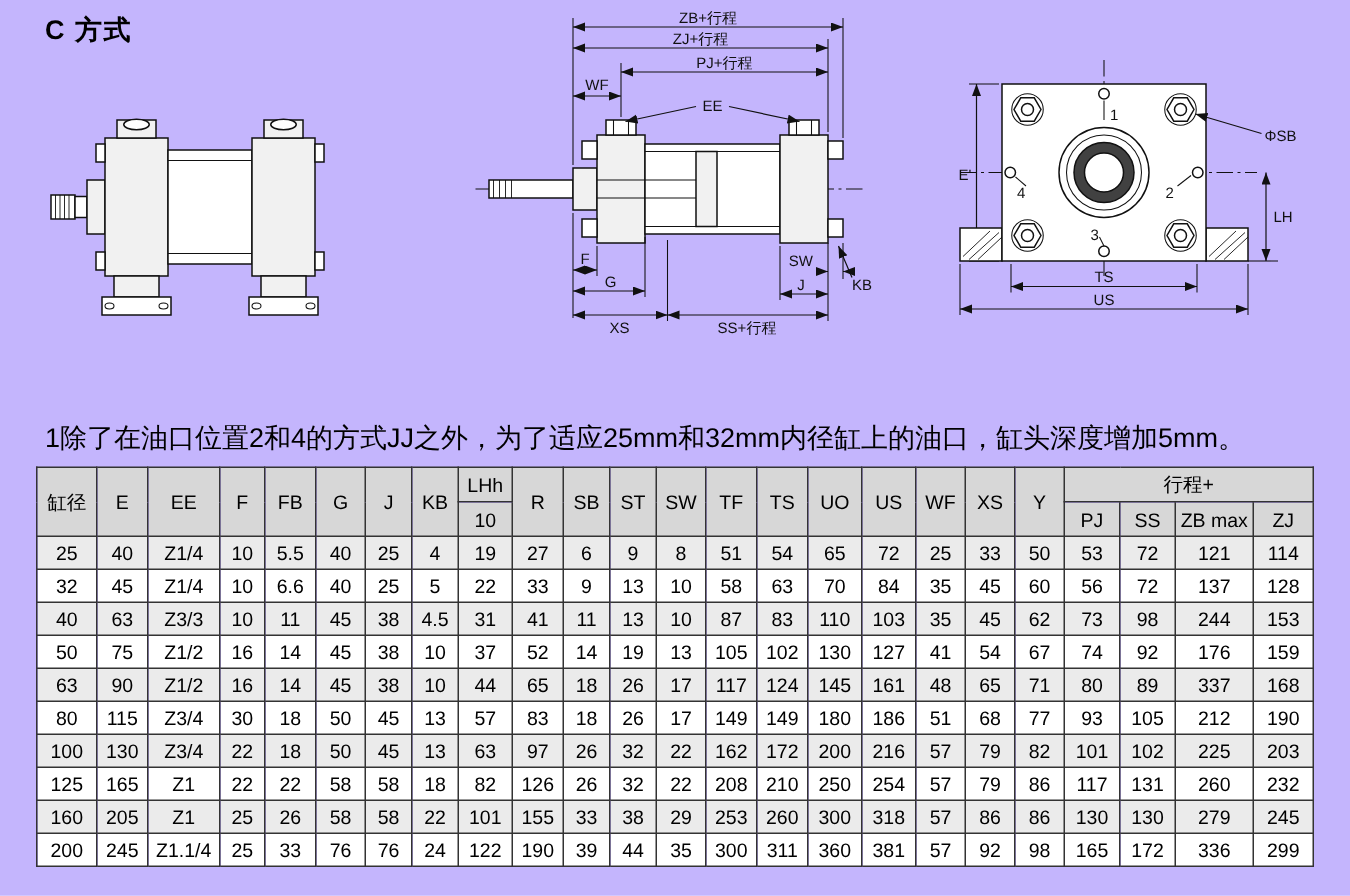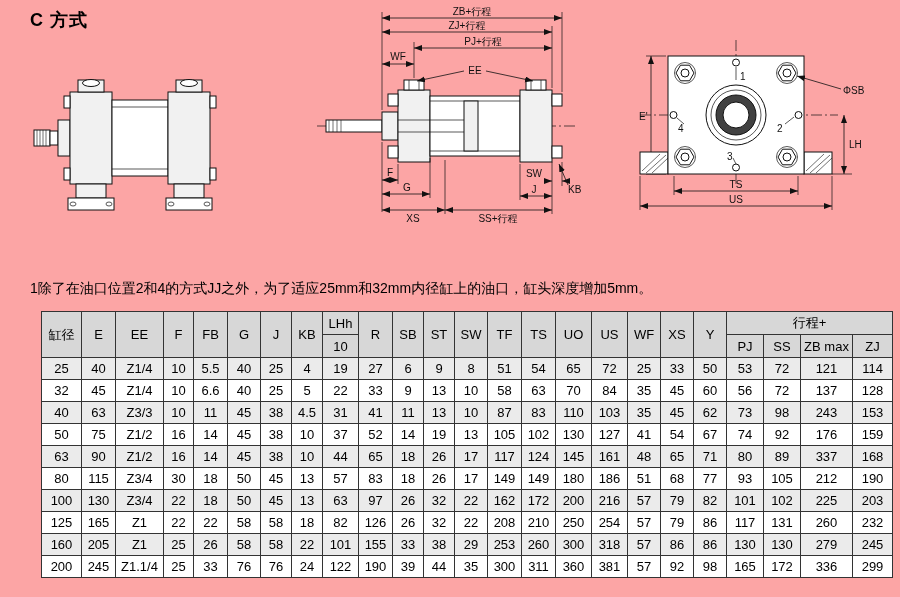--- a/index.html
+++ b/index.html
@@ -1,25 +1,25 @@
 <!DOCTYPE html>
 <html><head>
 <meta charset="utf-8">
 <style>
   * { box-sizing: border-box; }
   html, body { margin: 0; padding: 0; }
   body { width: 900px; height: 597px; background: #fff; color: #000;
          font-family: "Liberation Sans", "DejaVu Sans", sans-serif; }
-  .page { position: relative; width: 900px; height: 597px; background: #fca5a5; overflow: hidden; }
+  .page { position: relative; width: 900px; height: 597px; background: #c4b5fd; overflow: hidden; }
   .title { position: absolute; left: 30px; top: 8px; font-size: 18px; font-weight: bold; letter-spacing: 1px; }
   .svg-front   { position: absolute; left: 30px;  top: 50px; width: 235px; height: 185px; }
   .svg-section { position: absolute; left: 312px; top: 4px;  width: 305px; height: 225px; }
   .svg-end     { position: absolute; left: 638px; top: 28px; width: 255px; height: 198px; }
-  .note { position: absolute; left: 30px; top: 280px; font-size: 14px; margin: 0; width: 860px; }
-  table.spec { position: absolute; left: 41px; top: 311px; width: 800px;
+  .note { position: absolute; left: 30px; top: 280px; font-size: 18px; margin: 0; width: 860px; }
+  table.spec { position: absolute; left: 24px; top: 311px; width: 800px;
                border-collapse: collapse; table-layout: fixed; font-size: 13px; }
   .spec th, .spec td { border: 1px solid #333; text-align: center; padding: 0 1px;
                        font-weight: 400; overflow: hidden; white-space: nowrap; }
   .spec thead th { background: #d7d7d7; height: 23px; }
   .spec tbody th, .spec tbody td { height: 22px; }
   .spec tbody tr:nth-child(odd)  { background: #ebebeb; }
   .spec tbody tr:nth-child(even) { background: #ffffff; }
   svg .ol    { fill: #fff; stroke: #111; stroke-width: 1; }
   svg .shade { fill: #f1f1f1; }
   svg .ext   { stroke: #111; stroke-width: 0.7; fill: none; }
@@ -418,21 +418,21 @@
           <td>10</td>
           <td>87</td>
           <td>83</td>
           <td>110</td>
           <td>103</td>
           <td>35</td>
           <td>45</td>
           <td>62</td>
           <td>73</td>
           <td>98</td>
-          <td>243</td>
+          <td>244</td>
           <td>153</td>
         </tr>
         <tr>
           <th>50</th>
           <td>75</td>
           <td>Z1/2</td>
           <td>16</td>
           <td>14</td>
           <td>45</td>
           <td>38</td>

